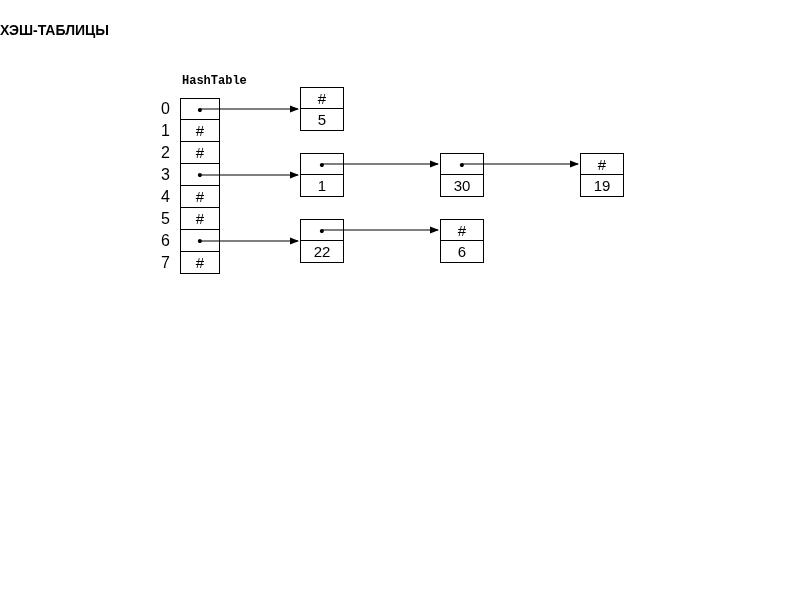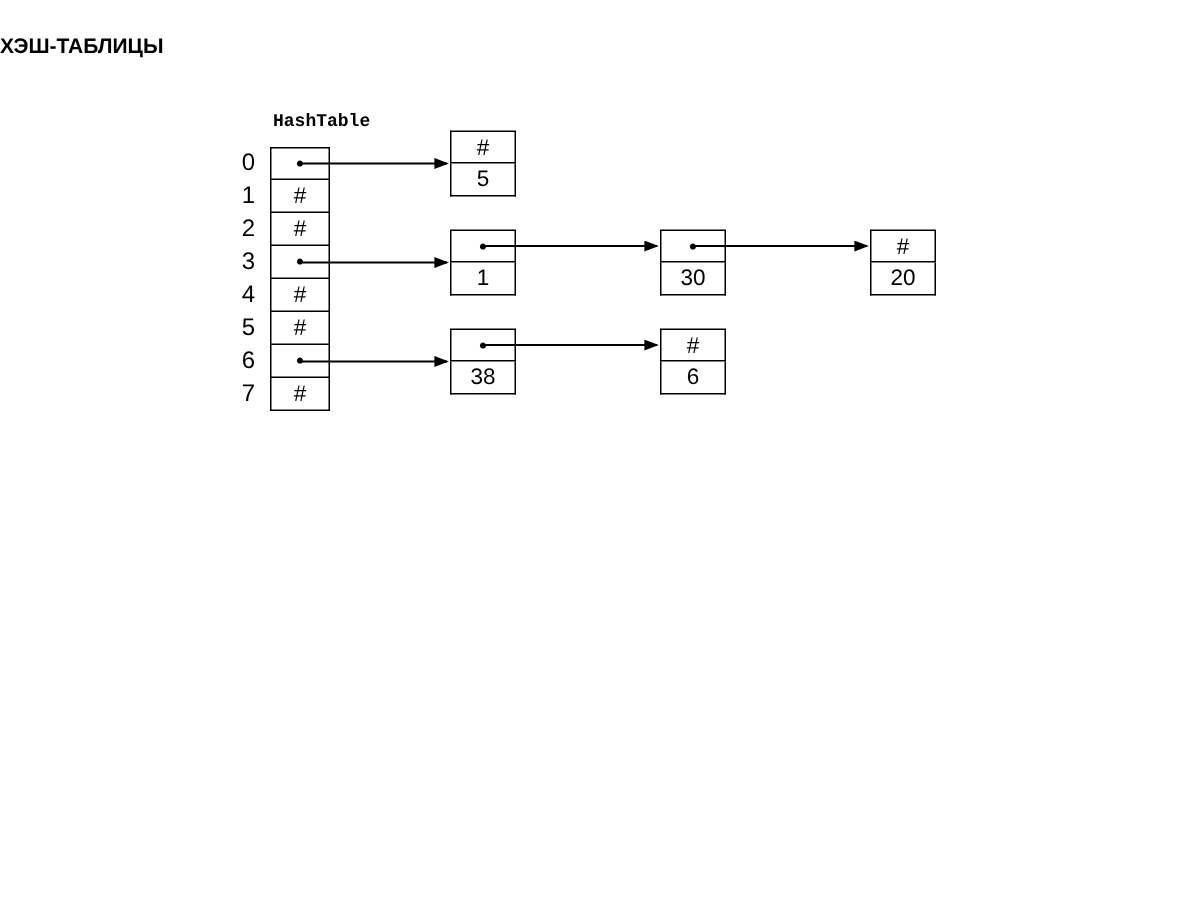--- a/index.html
+++ b/index.html
@@ -49,26 +49,26 @@
   <div class="node" style="left:150px;top:55px">
     <div class="top">•</div>
     <div class="bot">1</div>
   </div>
   <div class="node" style="left:290px;top:55px">
     <div class="top">•</div>
     <div class="bot">30</div>
   </div>
   <div class="node" style="left:430px;top:55px">
     <div class="top">#</div>
-    <div class="bot">20</div>
+    <div class="bot">19</div>
   </div>
 
   <div class="node" style="left:150px;top:121px">
     <div class="top">•</div>
-    <div class="bot">38</div>
+    <div class="bot">22</div>
   </div>
   <div class="node" style="left:290px;top:121px">
     <div class="top">#</div>
     <div class="bot">6</div>
   </div>
 
   <svg class="arrows">
     <defs>
       <marker id="ah" markerWidth="8" markerHeight="8" refX="7" refY="3" orient="auto">
         <path d="M0,0 L8,3 L0,6 Z" fill="#000"></path>

